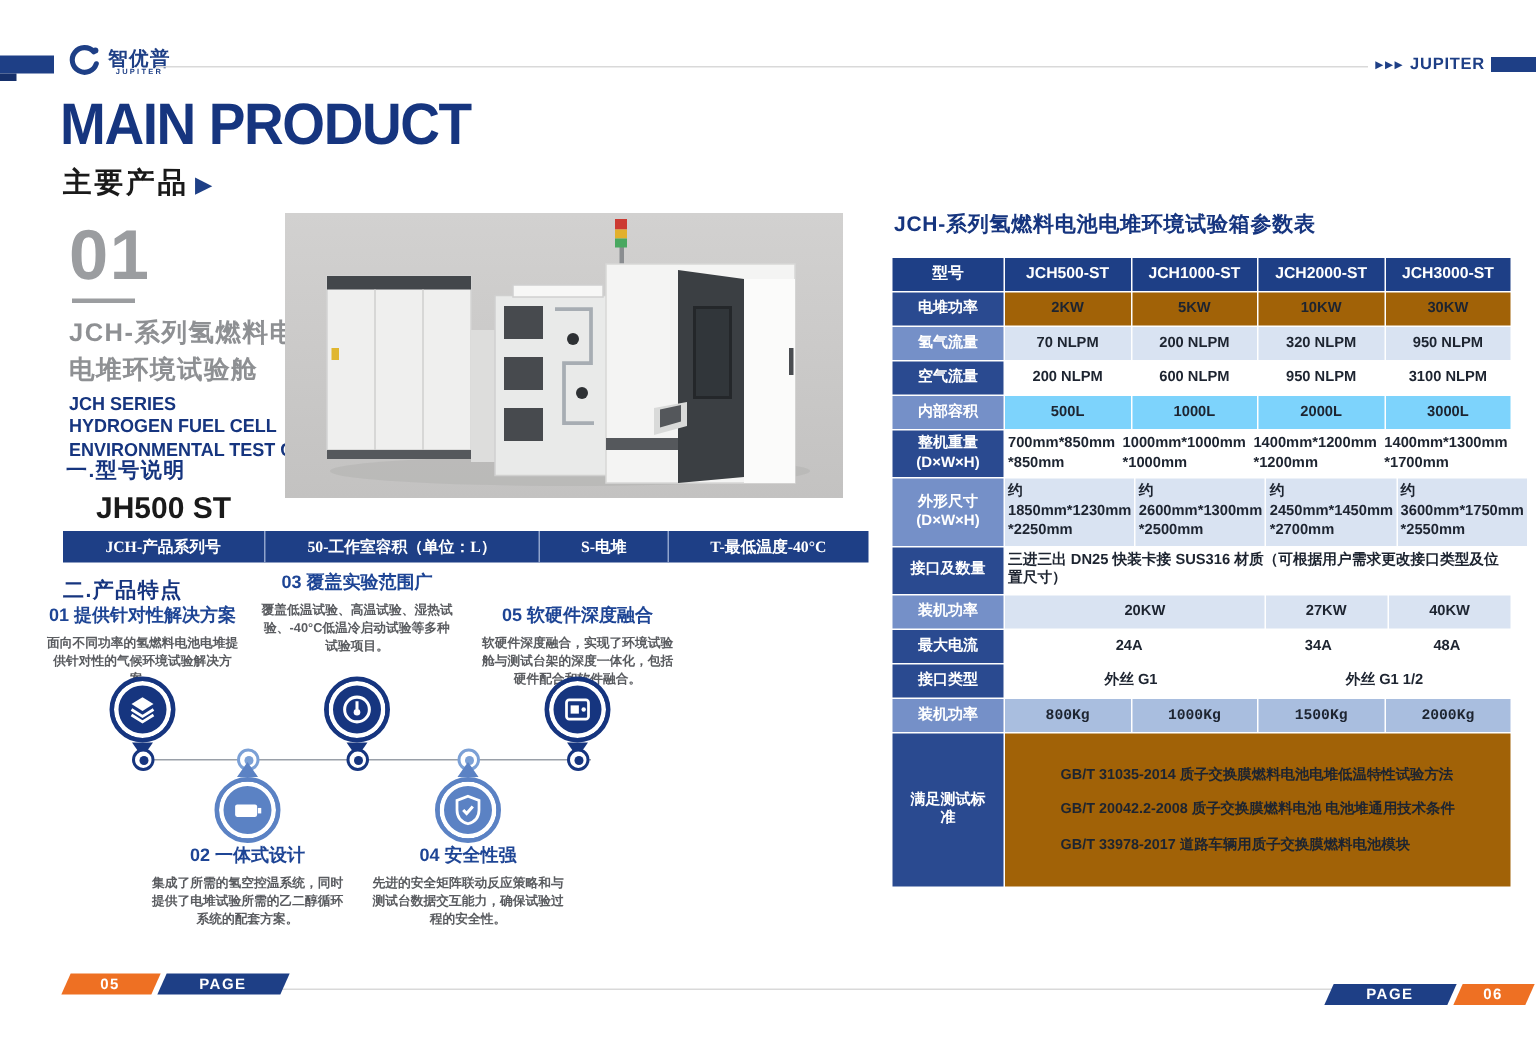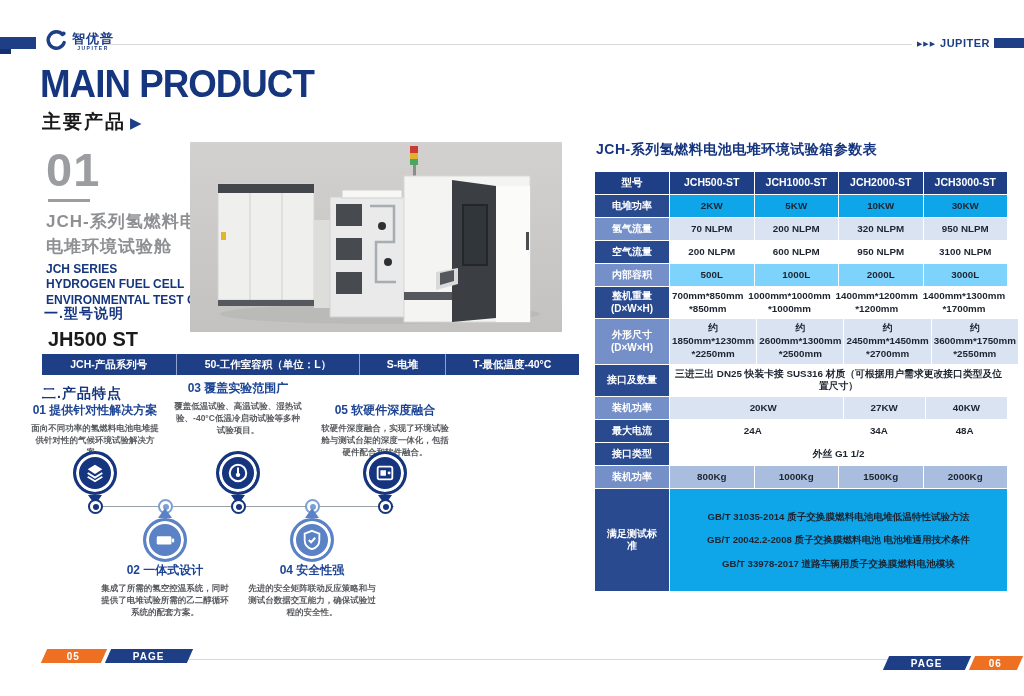--- a/index.html
+++ b/index.html
@@ -28,23 +28,23 @@
   
   .prod-number { position:absolute; left:46px; top:142px; font-size:47px; font-weight:800; color:#9b9da0; letter-spacing:1px; }
   .prod-number-rule { position:absolute; left:48px; top:199px; width:42px; height:3px; background:#9b9da0; }
   .prod-name-cn { position:absolute; left:46px; top:210px; font-size:17px; font-weight:800; color:#8e9093; line-height:1.45; white-space:pre-line; letter-spacing:1px; }
   .prod-name-en { position:absolute; left:46px; top:262px; font-size:12.5px; font-weight:900; color:#16357f; line-height:1.22; white-space:pre-line; transform:scaleX(.96); transform-origin:left; }
 
   .prod-image { position:absolute; left:190px; top:142px; width:372px; height:190px; }
 
   
   .model-heading { position:absolute; left:44px; top:305px; font-size:14px; font-weight:800; color:#16357f; letter-spacing:1px; }
-  .model-code { position:absolute; left:48px; top:328px; font-size:20px; font-weight:800; color:#1a1a1a; }
+  .model-code { position:absolute; left:64px; top:328px; font-size:20px; font-weight:800; color:#1a1a1a; }
   .legend-bar { position:absolute; left:42px; top:354px; width:537px; height:21px; background:#1e3f86; display:flex; align-items:stretch; }
-  .legend-seg { display:flex; align-items:center; justify-content:center; color:#fff; font-size:10.5px; font-weight:700; border-right:1px solid #8fa3cc; }
+  .legend-seg { display:flex; align-items:center; justify-content:center; color:#fff; font-size:10.5px; font-weight:700; border-right:1px solid #8fa3cc;font-family:Liberation Serif, serif; }
   .legend-seg:last-child { border-right:none; }
 
   .features-heading { position:absolute; left:42px; top:385px; font-size:14px; font-weight:800; color:#16357f; letter-spacing:1px; }
 
   
   .feat { position:absolute; width:132px; text-align:center; }
   .feat-title { font-size:12px; font-weight:800; color:#1e4595; margin-bottom:4px; white-space:nowrap; }
   .feat-body { font-size:8.5px; color:#5a5c60; line-height:1.4; font-weight:600; }
   .pin { position:absolute; width:44px; }
   .pin .circle { width:44px; height:44px; border-radius:50%; display:flex; align-items:center; justify-content:center; }
@@ -58,29 +58,29 @@
   .tnode .dot { width:6px; height:6px; border-radius:50%; }
   .tnode-dark { border:2px solid #16357f; } .tnode-dark .dot { background:#16357f; }
   .tnode-light { border:2px solid #7ba0d6; } .tnode-light .dot { background:#7ba0d6; }
   .pin svg { width:22px; height:22px; }
 
   
   .spec-title { position:absolute; left:596px; top:141px; font-size:14px; font-weight:800; color:#16357f; letter-spacing:.5px; }
   .spec-table { position:absolute; left:595px; top:172px; width:412px; background:#ffffff; }
   .trow { display:flex; column-gap:1px; margin-bottom:1px; min-height:22px; }
   .tlabel { flex:none; width:74px; color:#ffffff; font-weight:700; font-size:10px; display:flex; align-items:center; justify-content:center; text-align:center; white-space:pre-line; padding:3px 10px; line-height:1.25; }
-  .tcell { flex:1; display:flex; align-items:center; justify-content:center; text-align:center; font-size:9.8px; font-weight:700; color:#1d2430; white-space:pre-line; padding:3px 2px; line-height:1.3; }
+  .tcell { flex:1; display:flex; align-items:center; justify-content:center; font-size:9.8px; font-weight:700; color:#1d2430; white-space:pre-line; padding:3px 2px; line-height:1.3; }
   .thead .tlabel, .thead .tcell { background:#1e3f86; color:#ffffff; font-size:10.5px; }
   .ls-dark .tlabel { background:#2a4a90; }
   .ls-mid .tlabel { background:#7590c8; }
-  .cs-xlight .tcell { background:#0ea5e9; }
+  .cs-xlight .tcell { background:#a16207; }
   .cs-stripe .tcell { background:#d9e3f2; }
   .cs-white  .tcell { background:#ffffff; }
   .cs-midblue .tcell { background:#7dd3fc; }
-  .cs-heavy .tcell { background:#a9bedf; }
+  .cs-heavy .tcell { background:#a9bedf;font-family:Liberation Mono, monospace; }
   .tcell.standards { line-height:2.45; font-size:9.6px; min-height:102px; }
 
   
   .footer-rule { position:absolute; left:134px; top:659px; width:754px; height:1px; background:#d9d9d9; }
   .flag { position:absolute; height:14px; transform:skewX(-24deg); display:flex; align-items:center; justify-content:center; }
   .flag span { transform:skewX(24deg); color:#fff; font-weight:800; font-size:10px; letter-spacing:1px; }
   .flag-orange { background:#ee7023; }
   .flag-navy { background:#1e3f86; }
 </style>
 </head>
@@ -334,20 +334,21 @@
         <div class="tcell" style="flex: 1 1 0%;">40KW</div>
       </div>
       <div class="trow ls-dark cs-white">
         <div class="tlabel">最大电流</div>
         <div class="tcell" style="flex: 2 1 0%;">24A</div>
         <div class="tcell" style="flex: 1 1 0%;">34A</div>
         <div class="tcell" style="flex: 1 1 0%;">48A</div>
       </div>
       <div class="trow ls-dark cs-white">
         <div class="tlabel">接口类型</div>
+        <div class="tcell" style="flex: 2 1 0%;">外丝 G1</div>
         <div class="tcell" style="flex: 2 1 0%;">外丝 G1 1/2</div>
       </div>
       <div class="trow ls-mid cs-heavy">
         <div class="tlabel">装机功率</div>
         <div class="tcell" style="flex: 1 1 0%;">800Kg</div>
         <div class="tcell" style="flex: 1 1 0%;">1000Kg</div>
         <div class="tcell" style="flex: 1 1 0%;">1500Kg</div>
         <div class="tcell" style="flex: 1 1 0%;">2000Kg</div>
       </div>
       <div class="trow ls-dark cs-xlight">

